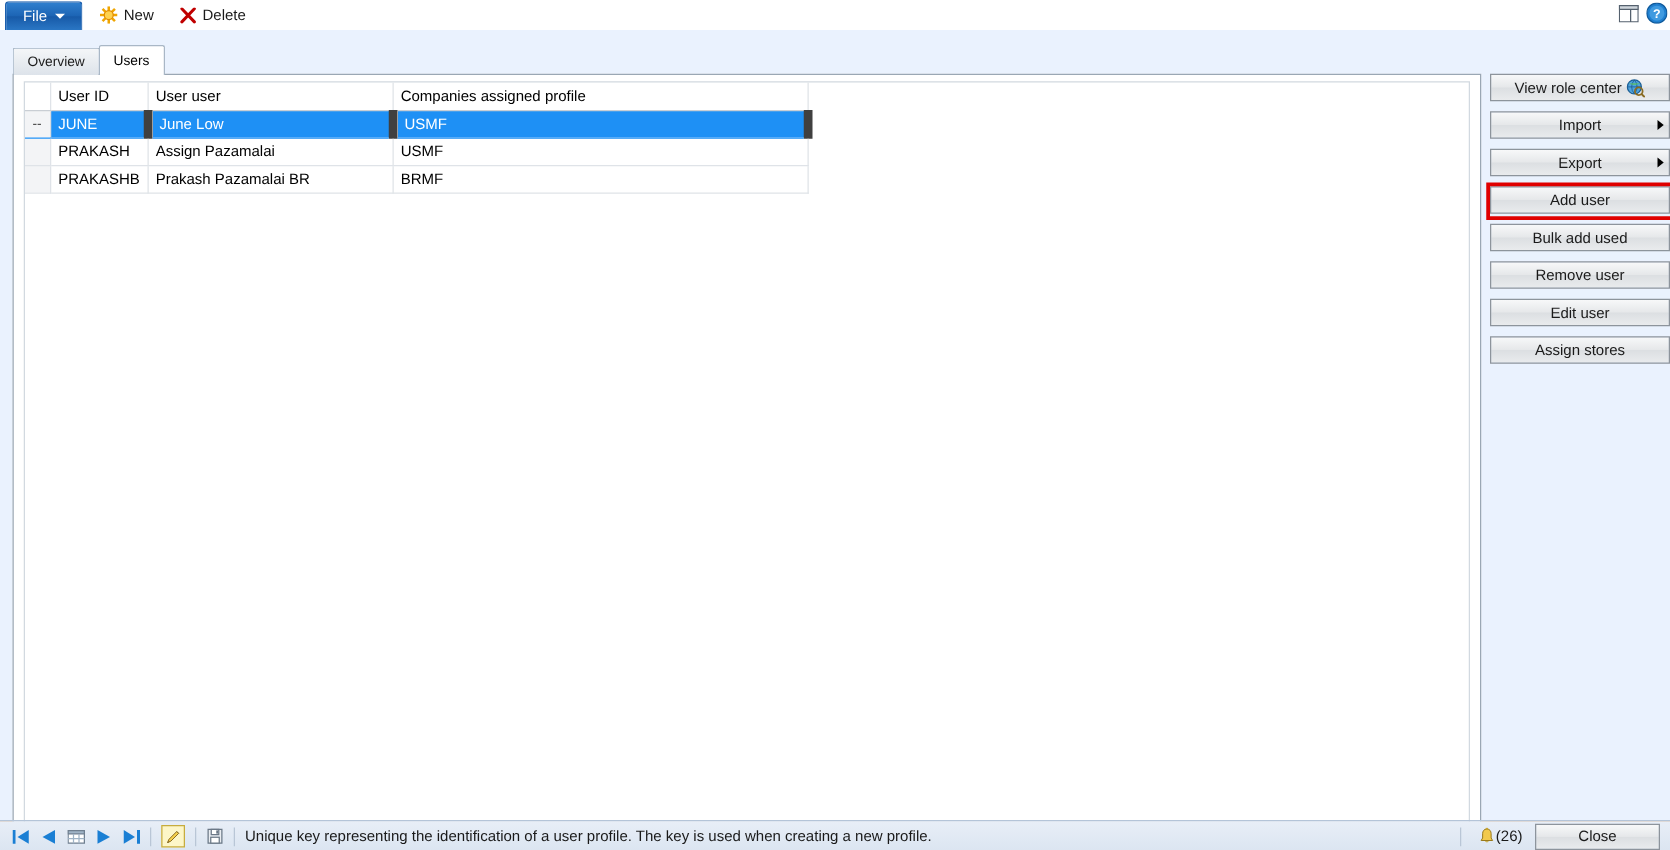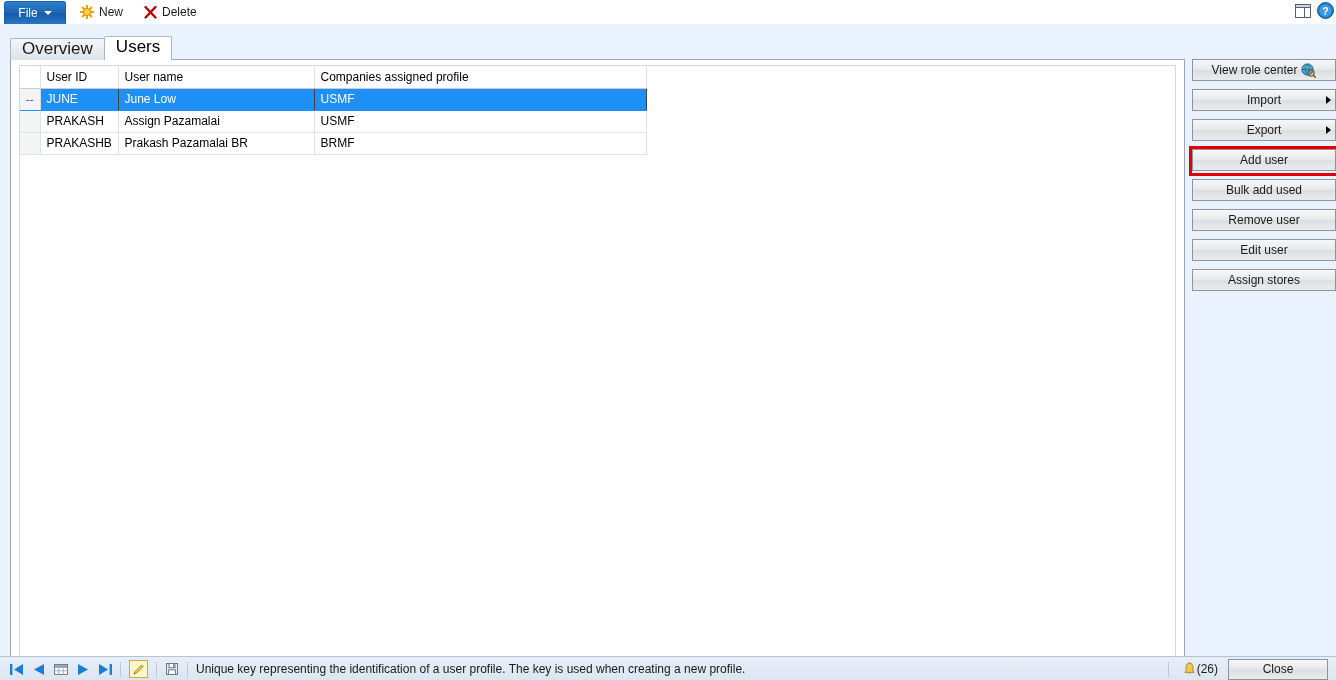--- a/index.html
+++ b/index.html
@@ -72,22 +72,22 @@
   
   .tabstrip {
     position: absolute; left: 10px; top: 12px;
     height: 24px;
     display: flex; align-items: flex-end;
     z-index: 4;
   }
   .tab {
     height: 21px;
     padding: 0 11px;
-    display: flex; 
-    font-size: 17px;
+    display: flex; align-items: center;
+    font-size: 11px;
     border: 1px solid #a9b7c6;
     border-bottom: none;
     border-radius: 2px 2px 0 0;
     cursor: pointer;
     background: linear-gradient(to bottom, #f4f6f8 0%, #dde3ea 100%);
     color: #1a1a1a;
     margin-right: -1px;
     position: relative;
   }
   .tab.active {
@@ -144,21 +144,21 @@
     background: #f3f4f6;
     padding: 0;
     text-align: center;
     color: #555;
     font-size: 11px;
     border-right: 1px solid #d8dce1;
   }
   tr.sel td {
     background: #1e90f5;
     color: #ffffff;
-    border-right: 1px solid #404040;
+    border-right: 7px solid #404040;
     border-bottom: 1px solid #1e90f5;
   }
   tr.sel td.gutter {
     background: #f3f4f6;
     color: #3f3f3f;
     border-right: 1px solid #d8dce1;
   }
 
   
   .sidebar {
@@ -312,21 +312,21 @@
           <colgroup>
             <col class="c-gutter">
               <col class="c-id">
               <col class="c-name">
               <col class="c-comp">
           </colgroup>
           <thead>
             <tr>
               <th class="gutter"></th>
               <th>User ID</th>
-              <th>User name</th>
+              <th>User user</th>
               <th>Companies assigned profile</th>
             </tr>
           </thead>
           <tbody>
             <tr class="sel">
               <td class="gutter">--</td>
               <td>JUNE</td>
               <td>June Low</td>
               <td>USMF</td>
             </tr>

